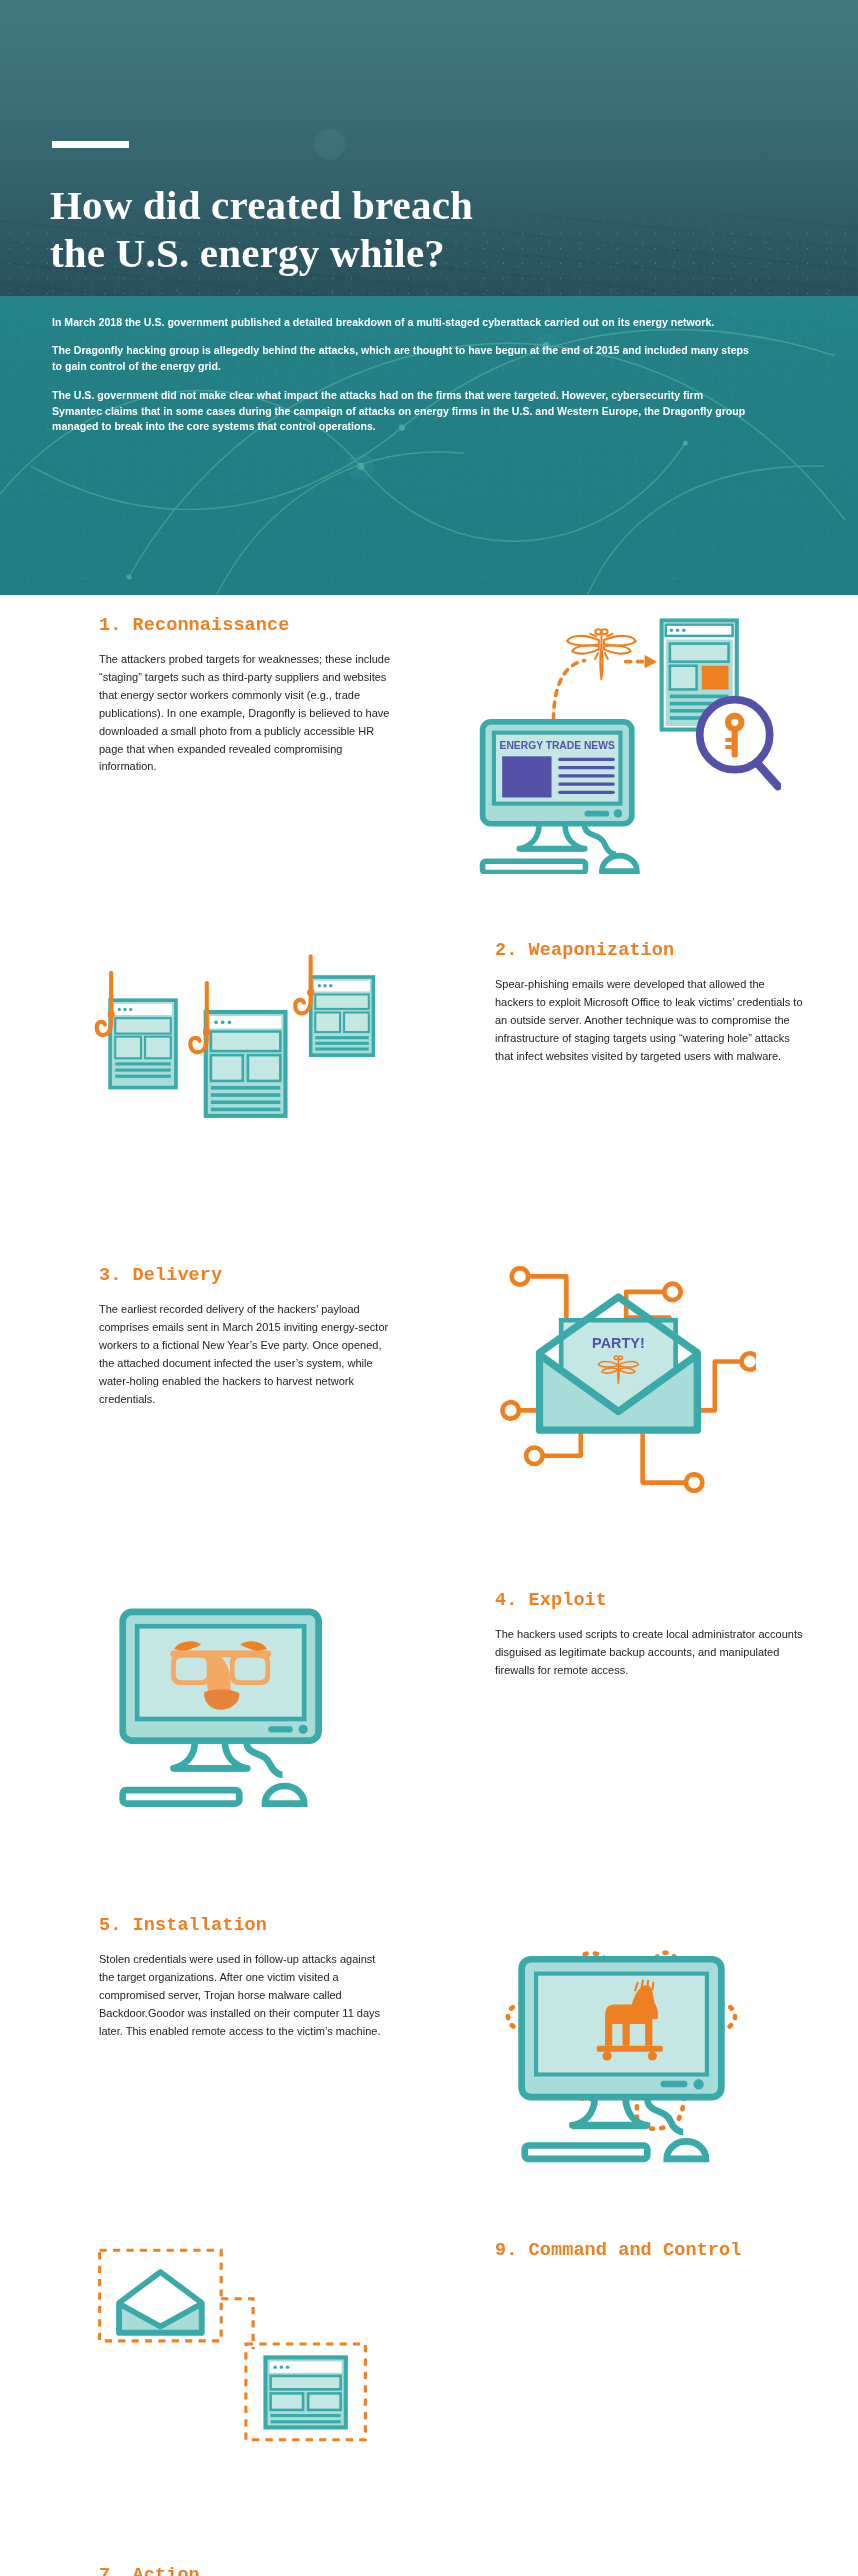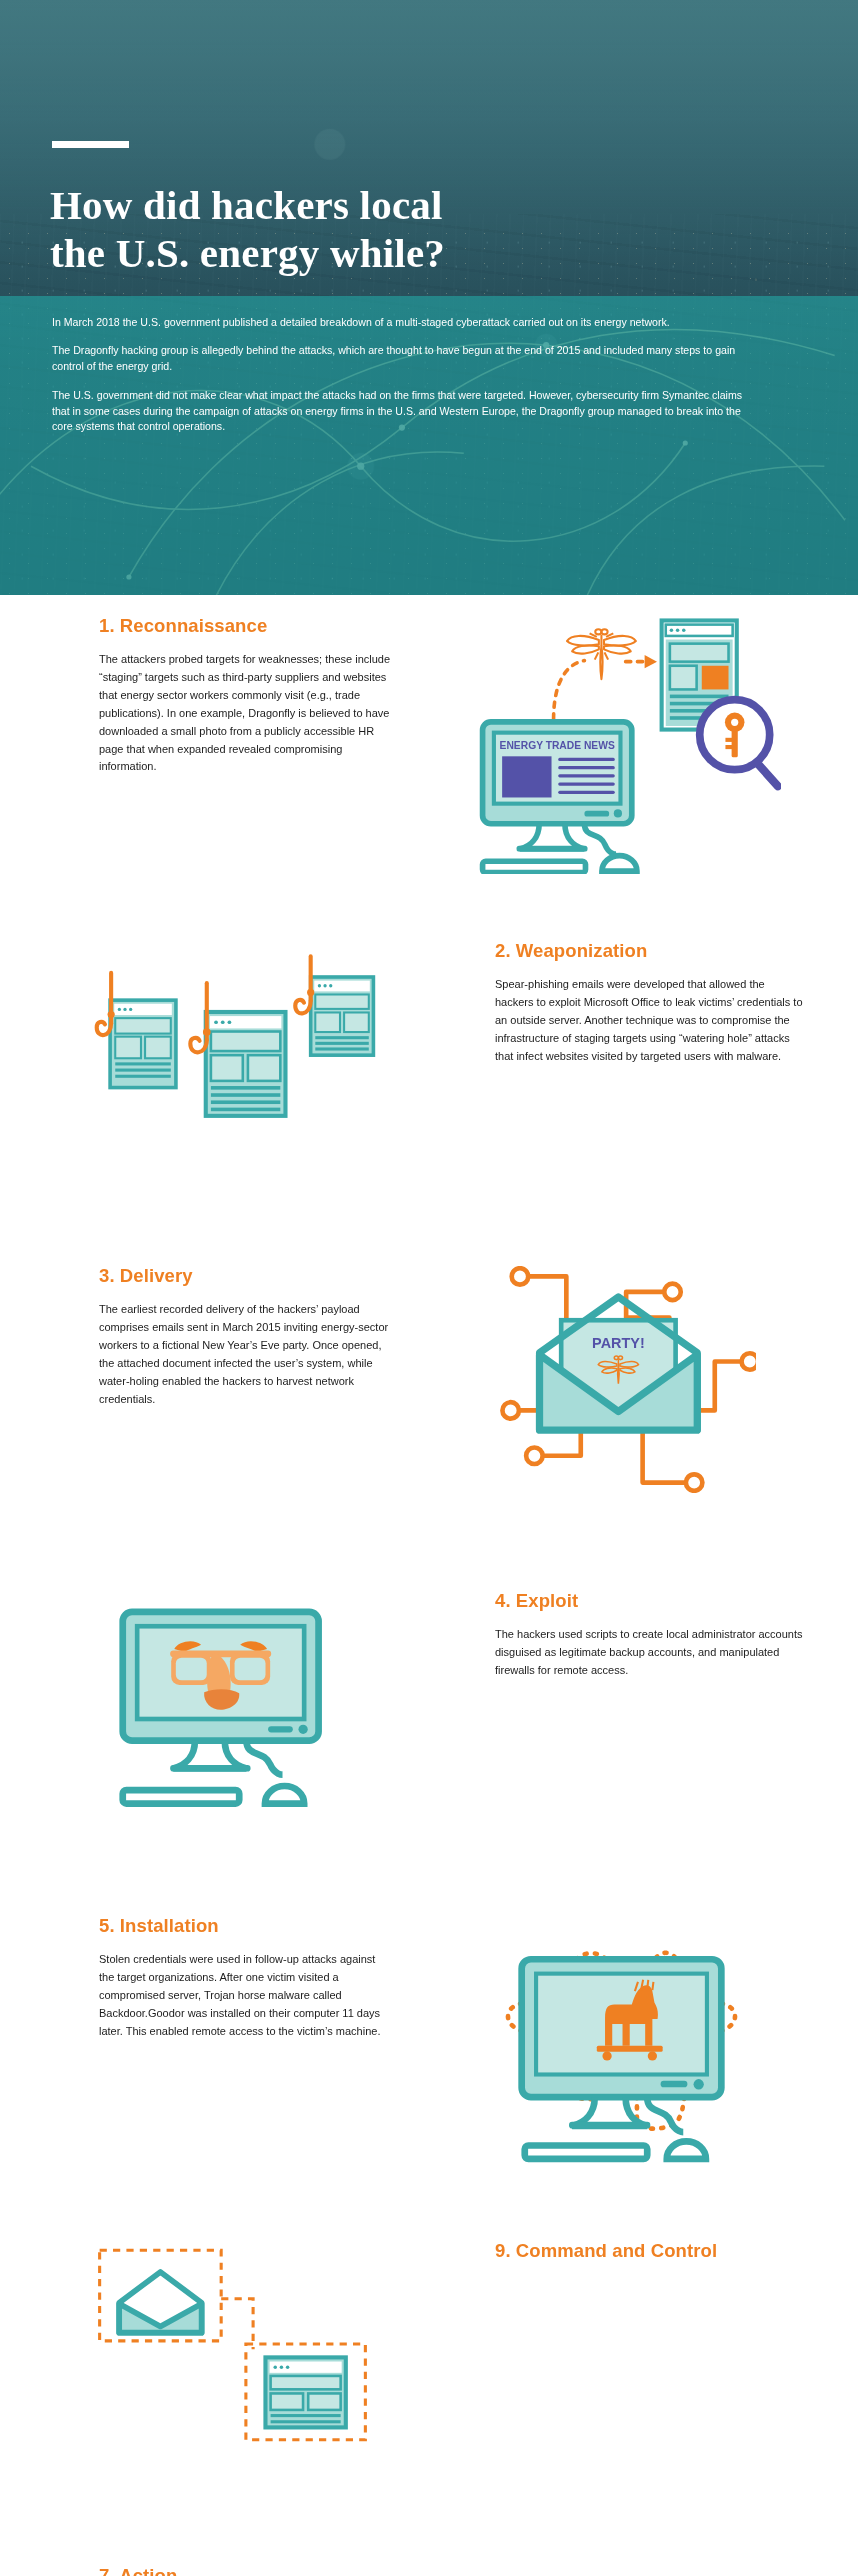--- a/index.html
+++ b/index.html
@@ -33,32 +33,32 @@
   .hero-tint{position:absolute;inset:0;background:linear-gradient(180deg,rgba(58,118,126,.55) 0%,rgba(40,92,104,.35) 45%,rgba(28,66,78,.45) 100%);}
   .hero-inner{position:absolute;left:0;top:0;width:859px;height:595px;}
   .rule{position:absolute;left:52px;top:141px;width:77px;height:6.7px;background:#fff;}
   .hero-title{position:absolute;left:50px;top:155px;width:670px;
     font-family:"Liberation Serif",serif;font-weight:bold;color:#fff;
     font-size:41px;line-height:1.16;letter-spacing:0.2px;}
   .hero-title span{display:block;}
   .intro{position:absolute;left:0;top:296px;width:859px;min-height:299px;
     background:rgba(35,165,165,.62);}
   .intro-body{padding:18.5px 52px 0 52px;}
-  .intro p{margin:0 0 13.4px 0;color:#ffffff;font-size:10.6px;line-height:1.47;font-weight:400;max-width:701px;}
+  .intro p{margin:0 0 13.4px 0;color:#ffffff;font-size:10.6px;line-height:1.47;font-weight:700;max-width:701px;}
   .intro p:last-child{margin-bottom:0;}
 
   
   .steps{position:relative;width:859px;background:#fff;padding:20.6px 0 46px 0;}
   .step{position:relative;width:859px;height:325px;}
   .step-inner{position:absolute;inset:0;display:flex;align-items:flex-start;}
   .col-text{width:392px;padding-left:99px;box-sizing:border-box;}
   .col-art{width:459px;display:flex;align-items:center;justify-content:center;}
   .step.reverse .col-text{order:2;padding-left:31px;width:381px;}
   .step.reverse .col-art{order:1;width:464px;}
-  .step-title{font-family:Liberation Sans, sans-serif;font-weight:bold;color:#ef8022;
+  .step-title{font-family:Liberation Mono, monospace;font-weight:bold;color:#ef8022;
     font-size:18.5px;line-height:1.1;margin:0 0 15.5px 0;letter-spacing:0.1px;}
   .step-body{color:#1c1c1c;font-size:11px;line-height:1.62;margin:0;max-width:309px;}
   .art-svg{display:block;}
 </style>
 </head>
 <body>
 
 <div class="page">
 
   <header class="hero">
@@ -86,21 +86,21 @@
         <circle cx="1060" cy="670" r="22" fill="#bfe6e0" opacity=".3"></circle>
         <circle cx="640" cy="280" r="30" fill="#bfe6e0" opacity=".25"></circle>
       </g>
     </svg>
 
     <div class="hero-tint"></div>
 
     <div class="hero-inner">
       <div class="rule"></div>
       <h1 class="hero-title">
-        <span>How did hackers local</span>
+        <span>How did created breach</span>
         <span>the U.S. energy while?</span>
       </h1>
 
       <section class="intro">
         <div class="intro-body">
           <p>In March 2018 the U.S. government published a detailed breakdown of a multi-staged cyberattack carried out on its energy network.</p>
           <p>The Dragonfly hacking group is allegedly behind the attacks, which are thought to have begun at the end of 2015 and included many steps to gain control of the energy grid.</p>
           <p>The U.S. government did not make clear what impact the attacks had on the firms that were targeted. However, cybersecurity firm Symantec claims that in some cases during the campaign of attacks on energy firms in the U.S. and Western Europe, the Dragonfly group managed to break into the core systems that control operations.</p>
         </div>
       </section>

